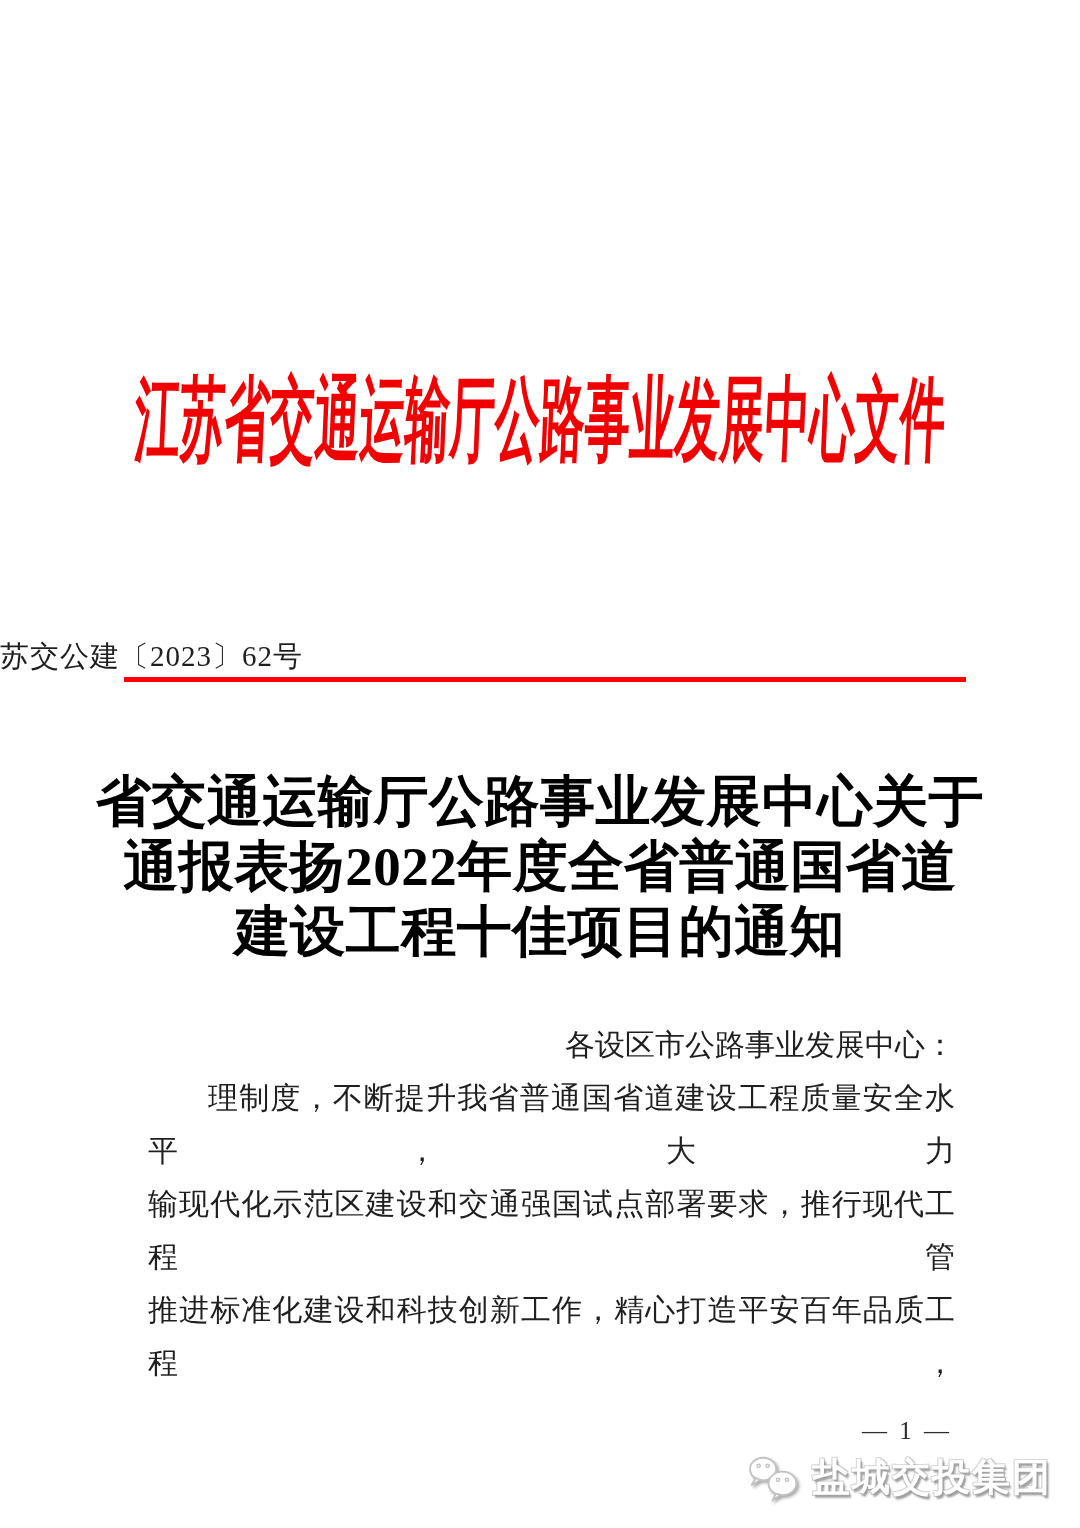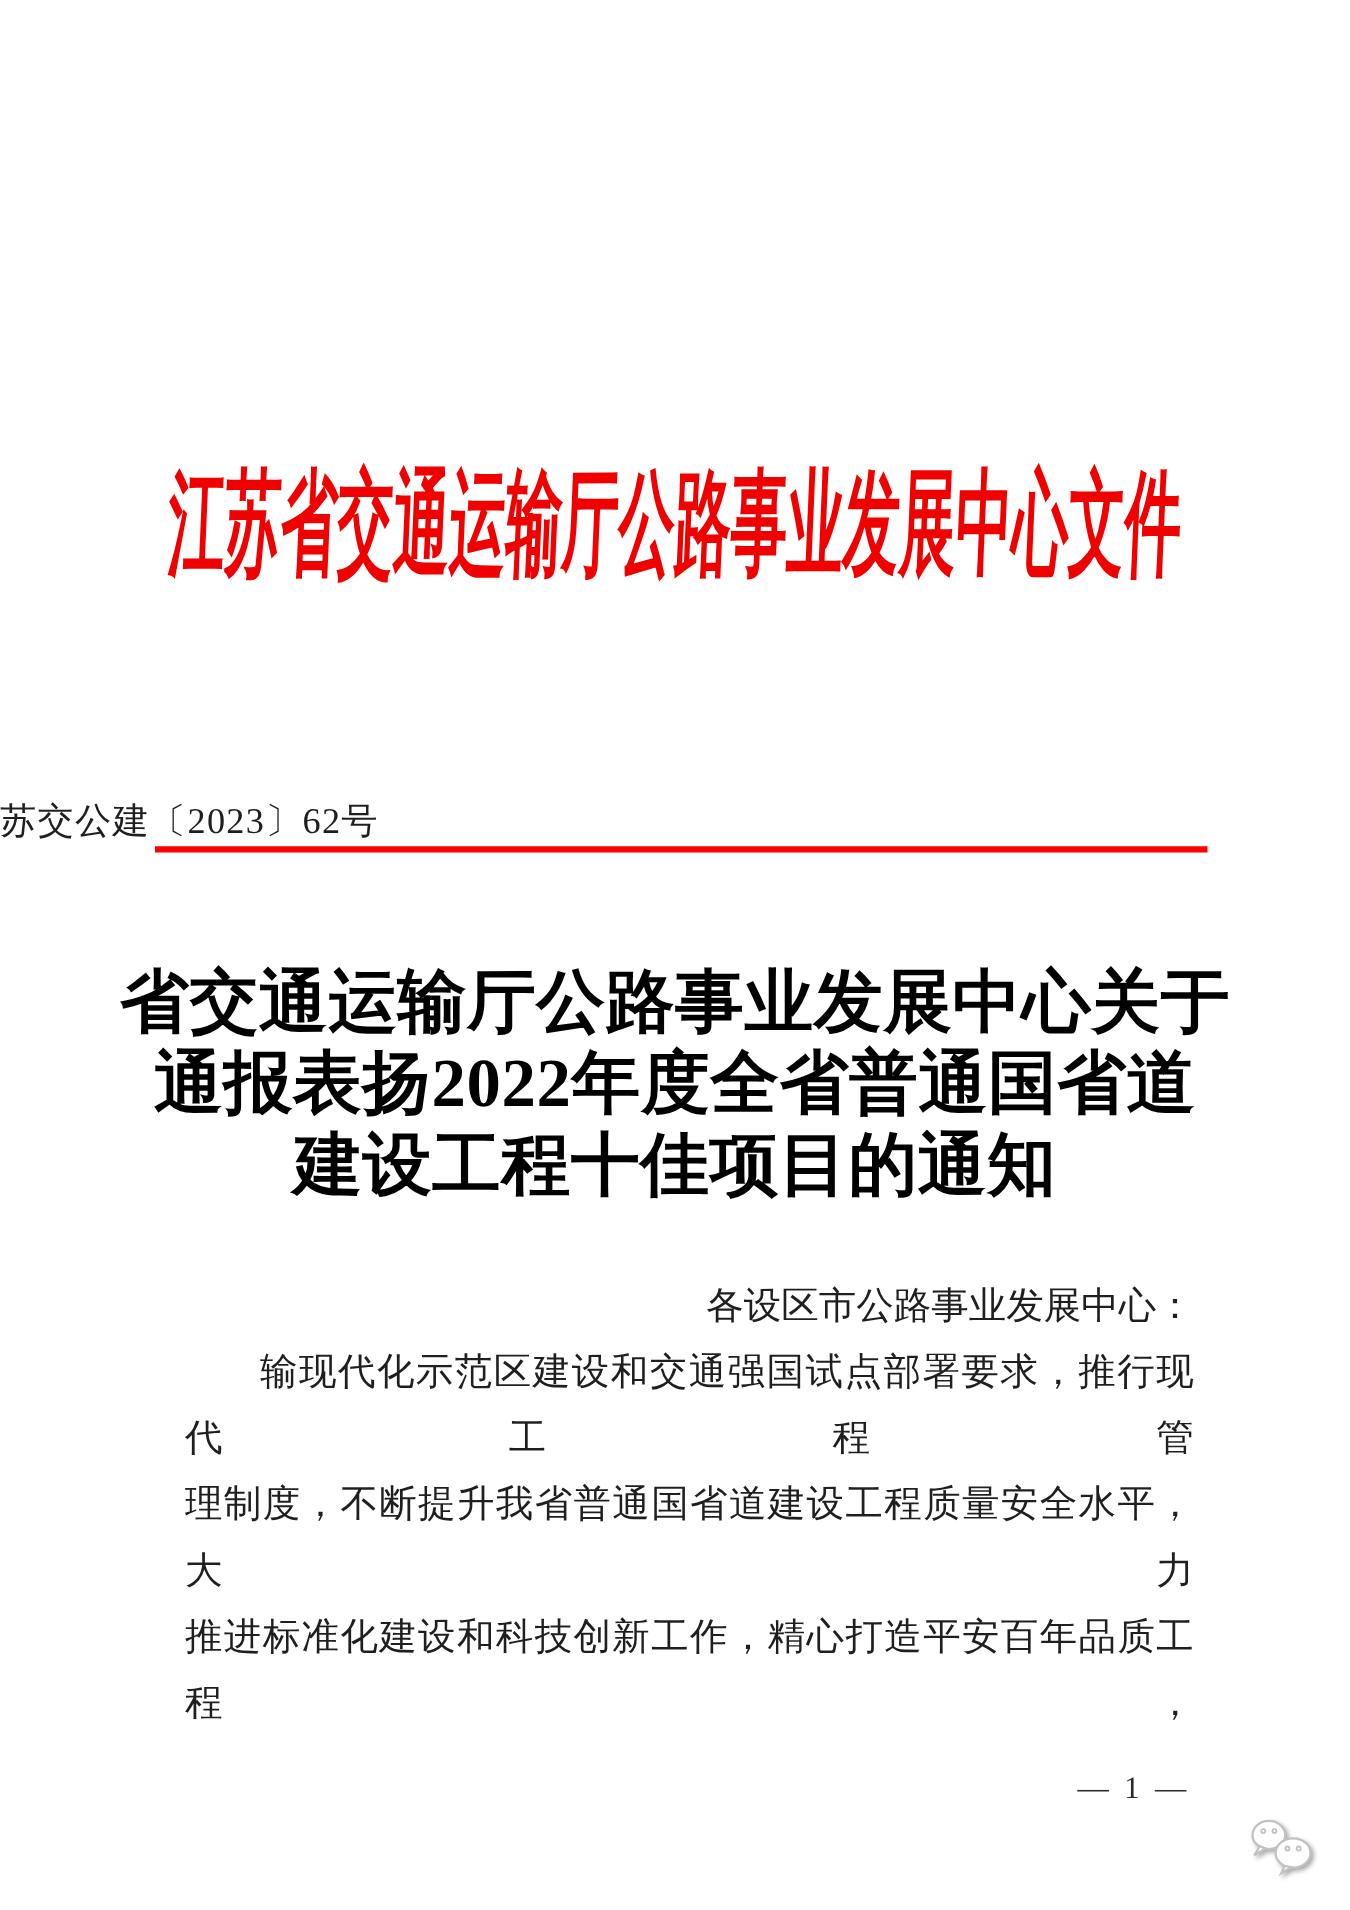--- a/index.html
+++ b/index.html
@@ -154,23 +154,23 @@
 
       <div class="title-line">建设工程十佳项目的通知</div>
     </div>
 
   <div class="body-block">
     <div class="salutation">各设区市公路事业发展中心：</div>
     <div class="paragraph">
 
 
 
+        <div class="para-line">理制度，不断提升我省普通国省道建设工程质量安全水平，大力</div>
+
         <div class="para-line">输现代化示范区建设和交通强国试点部署要求，推行现代工程管</div>
-
-        <div class="para-line">理制度，不断提升我省普通国省道建设工程质量安全水平，大力</div>
 
         <div class="para-line">推进标准化建设和科技创新工作，精心打造平安百年品质工程，</div>
       </div>
   </div>
 
   <div class="page-number">— 1 —</div>
 
   <div class="watermark">
     <svg class="wechat-icon" viewBox="0 0 60 52" xmlns="http://www.w3.org/2000/svg">
 
@@ -181,15 +181,16 @@
       <circle cx="14" cy="12.5" r="1.8" fill="none" stroke="#c2c2c2" stroke-width="1.6"></circle>
       <circle cx="24" cy="12.5" r="1.8" fill="none" stroke="#c2c2c2" stroke-width="1.6"></circle>
 
       <g stroke="#c2c2c2" stroke-width="2" fill="#ffffff">
         <ellipse cx="40.5" cy="32" rx="15.5" ry="13"></ellipse>
         <path d="M33 43.5 L30 50 L39 44.5 Z"></path>
       </g>
       <circle cx="35.5" cy="28" r="1.8" fill="none" stroke="#c2c2c2" stroke-width="1.6"></circle>
       <circle cx="45.5" cy="28" r="1.8" fill="none" stroke="#c2c2c2" stroke-width="1.6"></circle>
     </svg>
+    <span class="watermark-text">盐城交投集团</span>
   </div>
 
 </div>
 
 </body></html>

